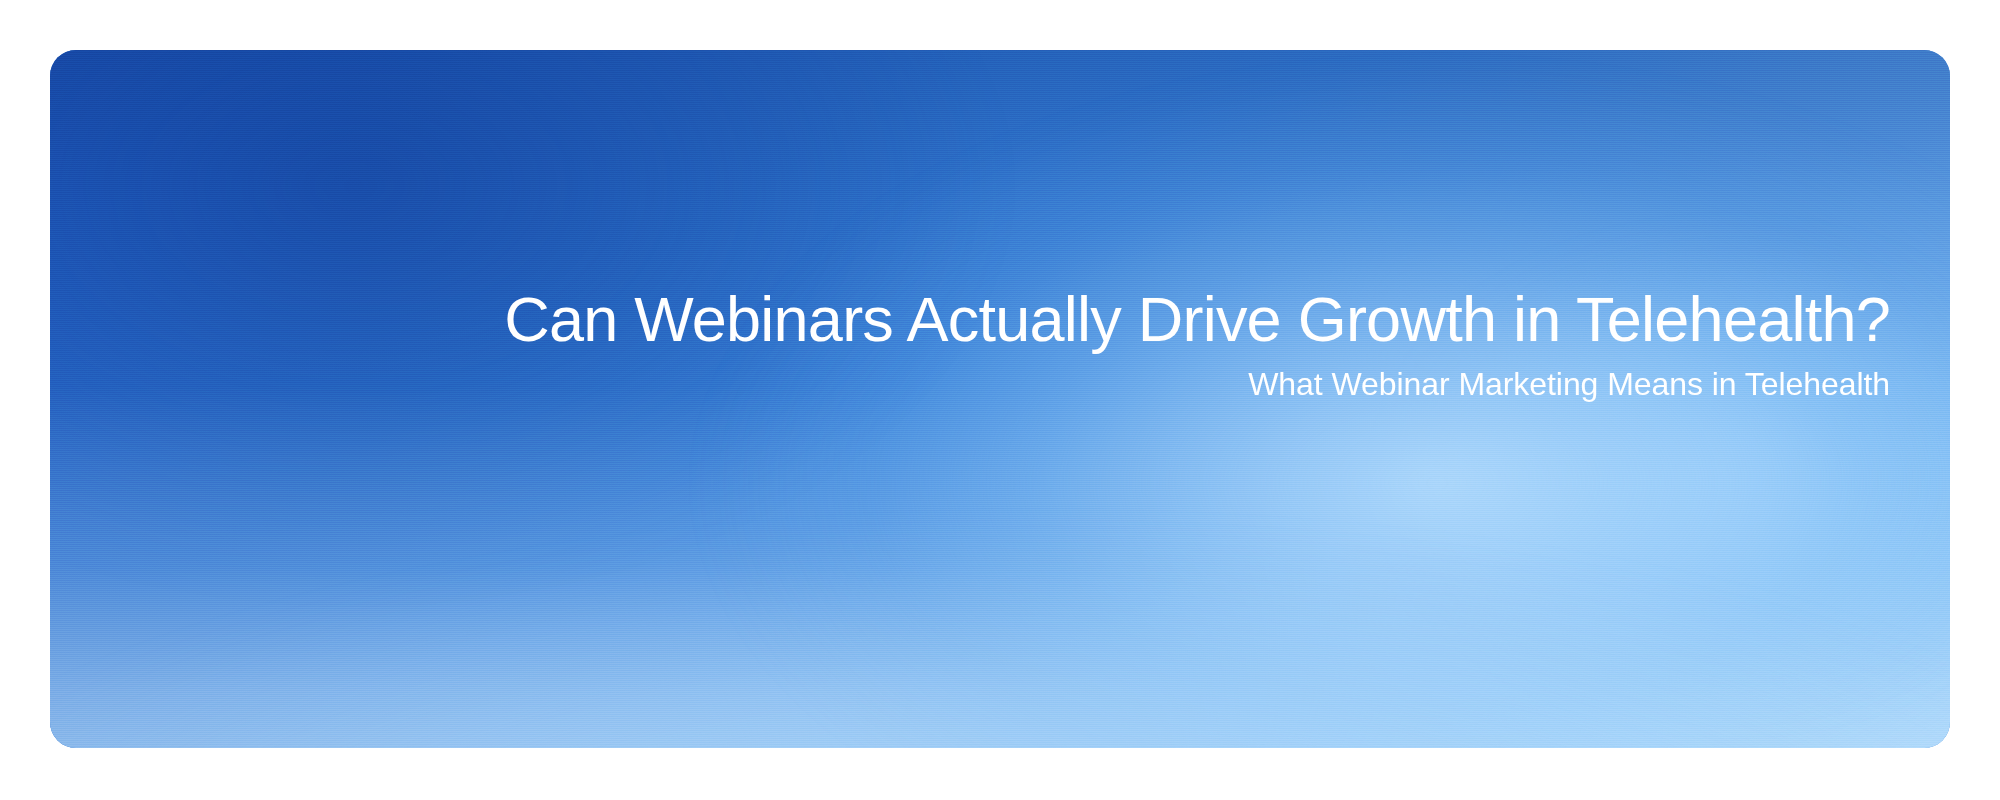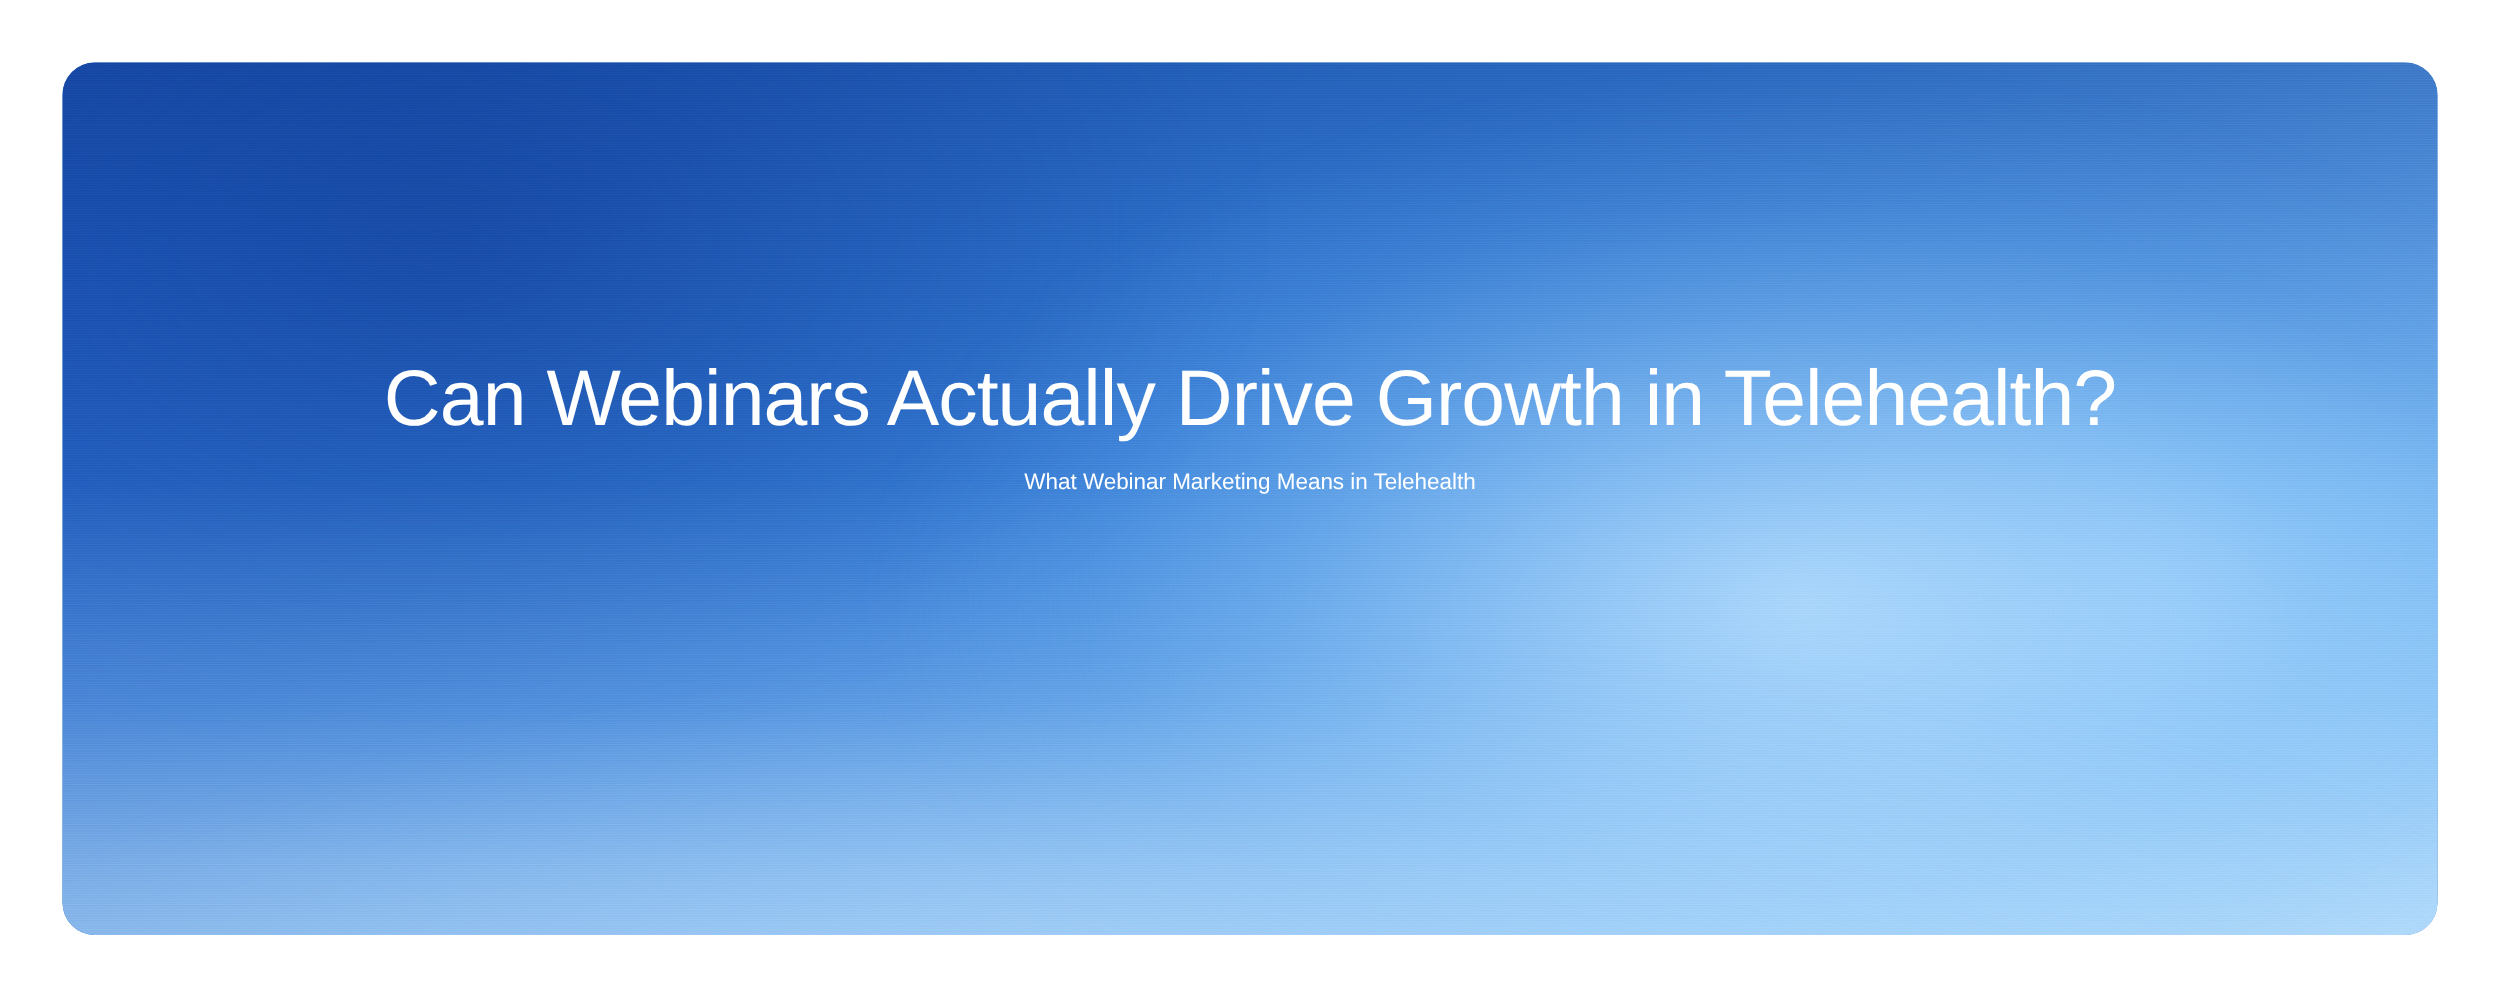--- a/index.html
+++ b/index.html
@@ -142,42 +142,42 @@
       repeating-linear-gradient(113deg, rgba(0,0,0,0.6) 0 1px, rgba(255,255,255,0.6) 1px 3px);
     background-size: 2px 2px, 2px 2px, 3px 3px, 3px 3px;
   }
 
   
   #hero-text {
     position: absolute;
     left: 0;
     right: 0;
     top: 236px;
-    text-align: center;
+    text-align: right;
     padding: 0 60px;
     box-sizing: border-box;
     z-index: 5;
   }
 
   #hero-title {
     margin: 0;
     color: #ffffff;
     font-family: "Liberation Sans", sans-serif;
     font-size: 63px;
     font-weight: 400;
     line-height: 1.06;
     letter-spacing: -0.012em;
     white-space: nowrap;
   }
 
   #hero-subtitle {
-    margin: 22px 0 0 0;
+    margin: 12px 0 0 0;
     color: #ffffff;
     font-family: "Liberation Sans", sans-serif;
-    font-size: 18px;
+    font-size: 32px;
     font-weight: 400;
     line-height: 1.2;
     letter-spacing: -0.002em;
     white-space: nowrap;
   }
 </style>
 </head>
 <body>
 
 <div id="stage">

